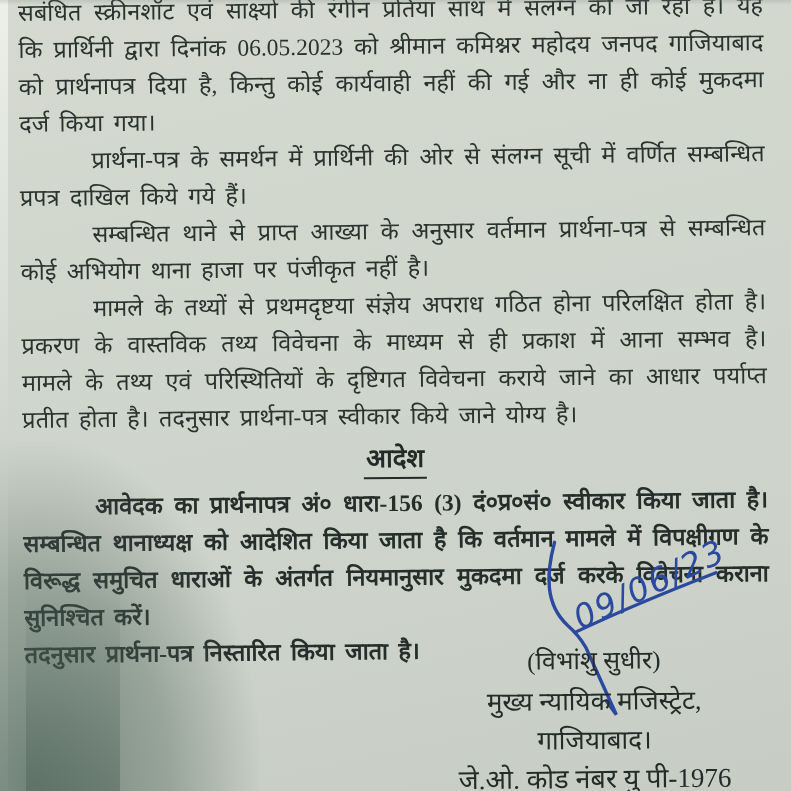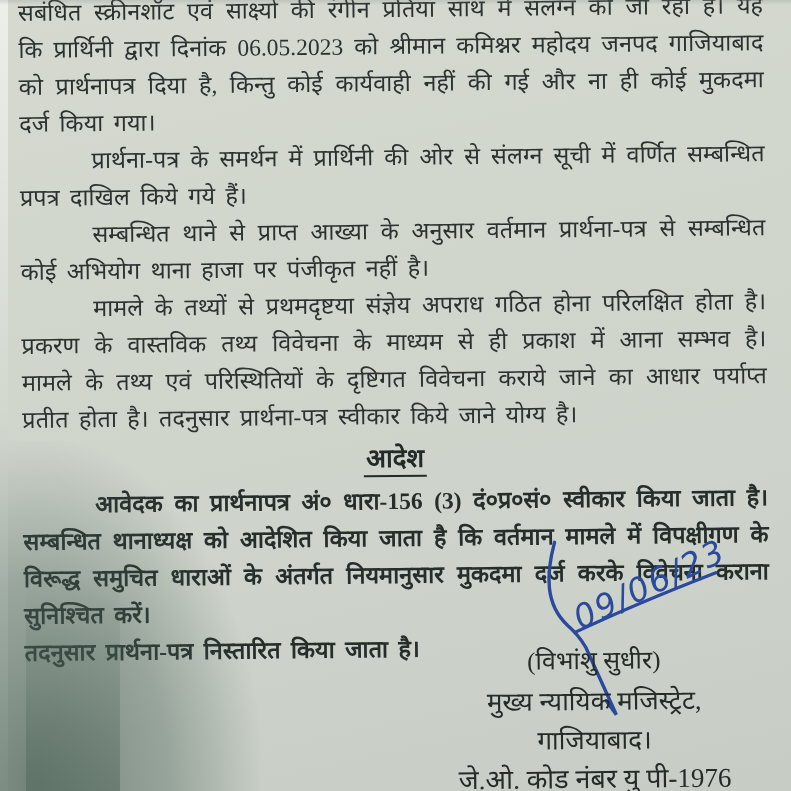--- a/index.html
+++ b/index.html
@@ -50,20 +50,21 @@
   .order-heading {
     margin: 5px 0 6px 0;
     text-align: center;
     font-size: 26px;
     font-weight: bold;
     color: #232b29;
   }
   .order-heading span {
     border-bottom: 2.5px solid #232b29;
     padding: 0 2px 2px 2px;
+    font-family: Liberation Mono, monospace;
   }
   p.order { font-weight: 600; color: #262e2c; }
 
   
   .sig-ink {
     position: absolute; left: 516px; top: 532px; width: 240px; height: 205px;
     pointer-events: none;
   }
   .hand-date-text {
     font-family: "DejaVu Sans", sans-serif;

